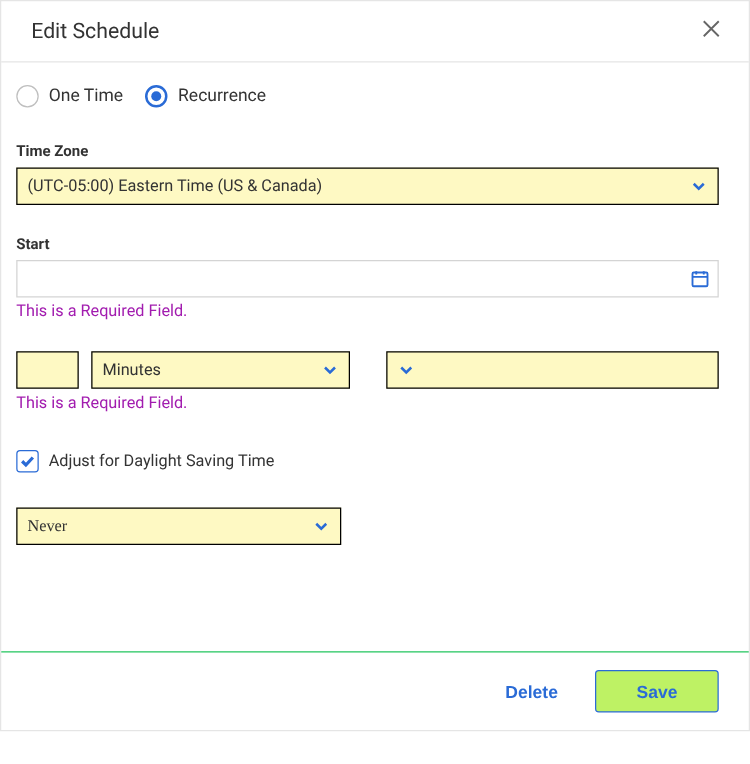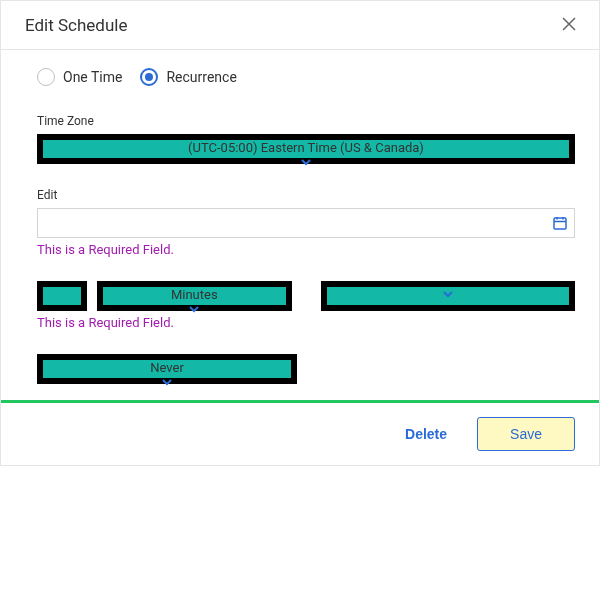--- a/index.html
+++ b/index.html
@@ -8,21 +8,21 @@
     font-family: -apple-system, BlinkMacSystemFont, "Segoe UI", Roboto, Arial, sans-serif;
     font-size: 13px;
     color: #333;
     background: #fff;
     width: 600px;
     height: 611px;
     overflow: hidden;
   }
   .dialog {
     width: 600px;
-    height: 466px;
+    height: 585px;
     display: flex;
     flex-direction: column;
     border: 1px solid #e5e5e5;
     justify-content: flex-end;
   }
   .dialog-header {
     display: flex;
     align-items: center;
     justify-content: space-between;
     padding: 14px 20px 14px 24px;
@@ -36,21 +36,21 @@
   .close-btn {
     width: 20px; height: 20px;
     display:flex; align-items:center; justify-content:center;
     cursor: pointer;
     color: #555;
   }
   .close-btn svg { width: 14px; height: 14px; stroke: #666; stroke-width:1.5; }
   .dialog-body {
     flex: 1;
     overflow-y: scroll;
-    padding: 18px 24px 20px 36px;
+    padding: 18px 24px 20px 12px;
   }
   
   .dialog-body::-webkit-scrollbar { width: 16px; }
   .dialog-body::-webkit-scrollbar-track { background: #f1f1f1; }
   .dialog-body::-webkit-scrollbar-thumb { background: #c1c1c1; }
   .dialog-body::-webkit-scrollbar-button:single-button {
     background: #f1f1f1; height:16px; width:16px;
     display:block;
   }
   .radio-row {
@@ -67,37 +67,36 @@
     cursor:pointer;
   }
   .radio.selected { border-color: #2a6bd6; border-width:2px; }
   .radio.selected::after {
     content:""; width:8px; height:8px; background:#2a6bd6; border-radius:50%;
   }
   .radio-label { font-size: 14px; color:#333; margin-right: 14px; }
   .field-block { margin-bottom: 24px; }
   .field-label {
     font-size: 12px;
-    font-weight: 400;
+    font-weight: 700;
     color: #333;
     margin-bottom: 6px;
   }
   .select, .text-input, .num-input {
     width: 100%;
     height: 30px;
-    border: 6px solid #000000;
-    background: #14b8a6;
+    border: 1px solid #000000;
+    background: #fef9c3;
     display: flex;
     align-items: center;
     padding: 0 8px;
     font-size: 13px;
     color: #333;
     position: relative;
     cursor: pointer;
-    flex-direction: column;
   }
   .select .value { flex:1; }
   .chevron { width:14px; height:14px; color:#2a6bd6; }
   .chevron svg { width:14px; height:14px; stroke:#2a6bd6; stroke-width:2; fill:none; }
   .date-input {
     width: 100%;
     height: 30px;
     border: 1px solid #d4d4d4;
     display:flex; align-items:center;
     padding: 0 6px 0 8px;
@@ -122,43 +121,43 @@
     display:flex; align-items:center; gap:8px;
     margin-bottom: 28px;
     margin-top: 30px;
   }
   .checkbox {
     width:18px; height:18px; border:1.5px solid #2a6bd6; border-radius:3px;
     display:flex; align-items:center; justify-content:center;
     cursor:pointer;
   }
   .checkbox svg { width:12px; height:12px; stroke:#2a6bd6; stroke-width:3; fill:none; }
-  .end-select { width: 260px; }
+  .end-select { width: 260px; font-family: Liberation Serif, serif; }
   .dialog-footer {
-    border-top: 3px solid #22c55e;
+    border-top: 1px solid #22c55e;
     padding: 14px 24px;
     display:flex;
     justify-content:flex-end;
     align-items:center;
     gap: 24px;
   }
   .btn-text {
     color: #2a6bd6;
     font-weight: 600;
     font-size: 14px;
     cursor:pointer;
     background:none; border:none;
   }
   .btn-primary {
     border: 1px solid #2a6bd6;
     color: #2a6bd6;
-    background: #fef9c3;
+    background: #bef264;
     border-radius: 3px;
     padding: 8px 32px;
-    font-weight: 400;
+    font-weight: 700;
     font-size: 14px;
     cursor:pointer;
   }
   .spacer-block { height: 10px; }
 </style>
 </head>
 <body>
 
 <div class="dialog">
 
@@ -188,21 +187,21 @@
         <span class="value">(UTC-05:00) Eastern Time (US &amp; Canada)</span>
         <span class="chevron">
           <svg viewBox="0 0 14 14">
               <path d="M3 5 L7 9 L11 5"></path>
             </svg>
         </span>
       </div>
     </div>
 
     <div class="field-block">
-      <div class="field-label">Edit</div>
+      <div class="field-label">Start</div>
       <div class="date-input">
         <div class="inner"></div>
         <span class="cal-icon">
           <svg viewBox="0 0 16 16">
               <rect x="2" y="3" width="12" height="11" rx="1"></rect>
               <path d="M2 6.5 H14 M5 2 V4.5 M11 2 V4.5"></path>
             </svg>
         </span>
       </div>
       <div class="error-text">This is a Required Field.</div>
@@ -229,20 +228,28 @@
               <svg viewBox="0 0 14 14">
                   <path d="M3 5 L7 9 L11 5"></path>
                 </svg>
             </span>
           </div>
         </div>
       </div>
       <div class="error-text">This is a Required Field.</div>
     </div>
 
+    <div class="checkbox-row">
+      <span class="checkbox">
+        <svg viewBox="0 0 14 14">
+            <path d="M2 7 L5.5 10.5 L12 3.5"></path>
+          </svg>
+      </span>
+      <span>Adjust for Daylight Saving Time</span>
+    </div>
 
     <div class="field-block">
       <div class="select end-select">
         <span class="value">Never</span>
         <span class="chevron">
           <svg viewBox="0 0 14 14">
               <path d="M3 5 L7 9 L11 5"></path>
             </svg>
         </span>
       </div>

